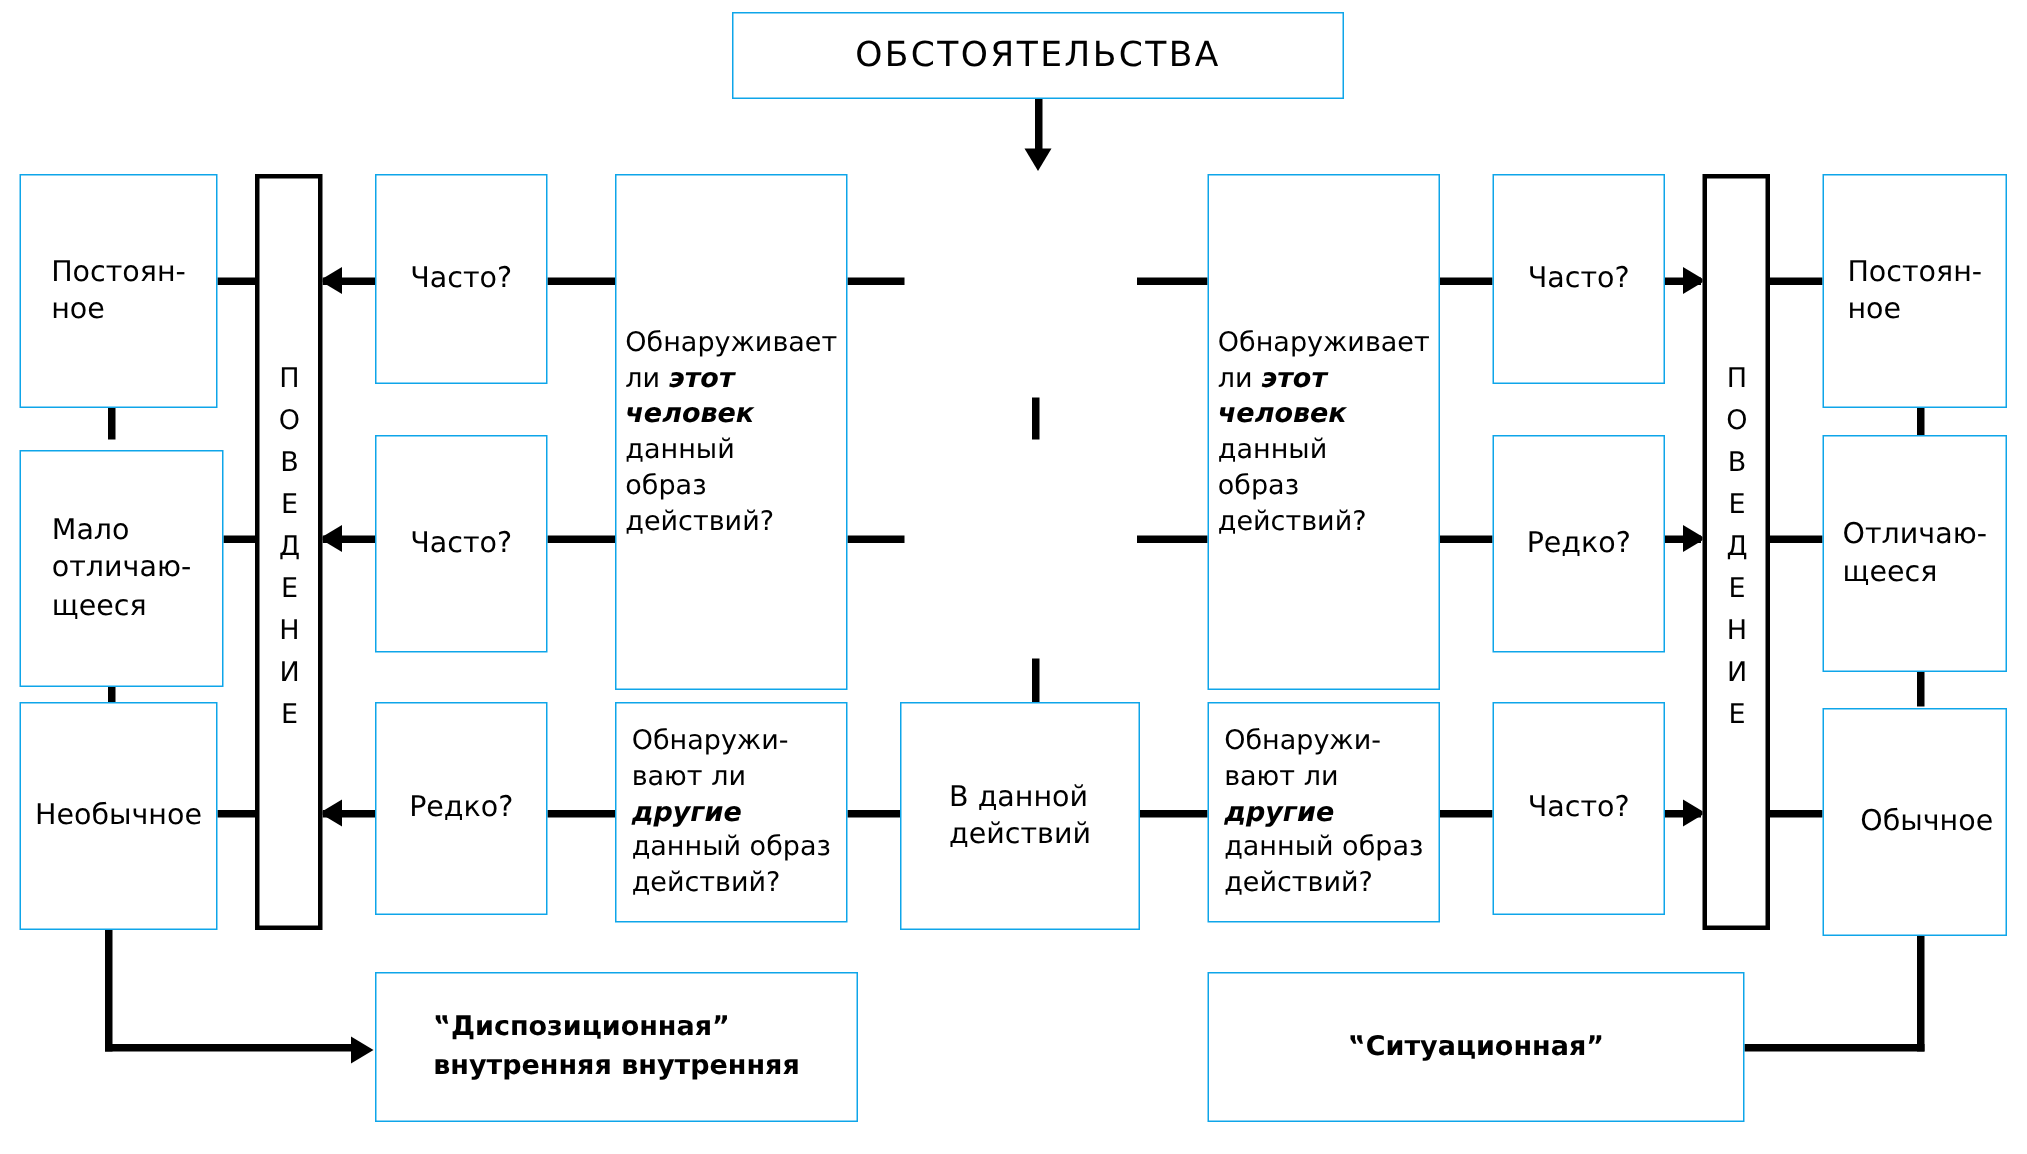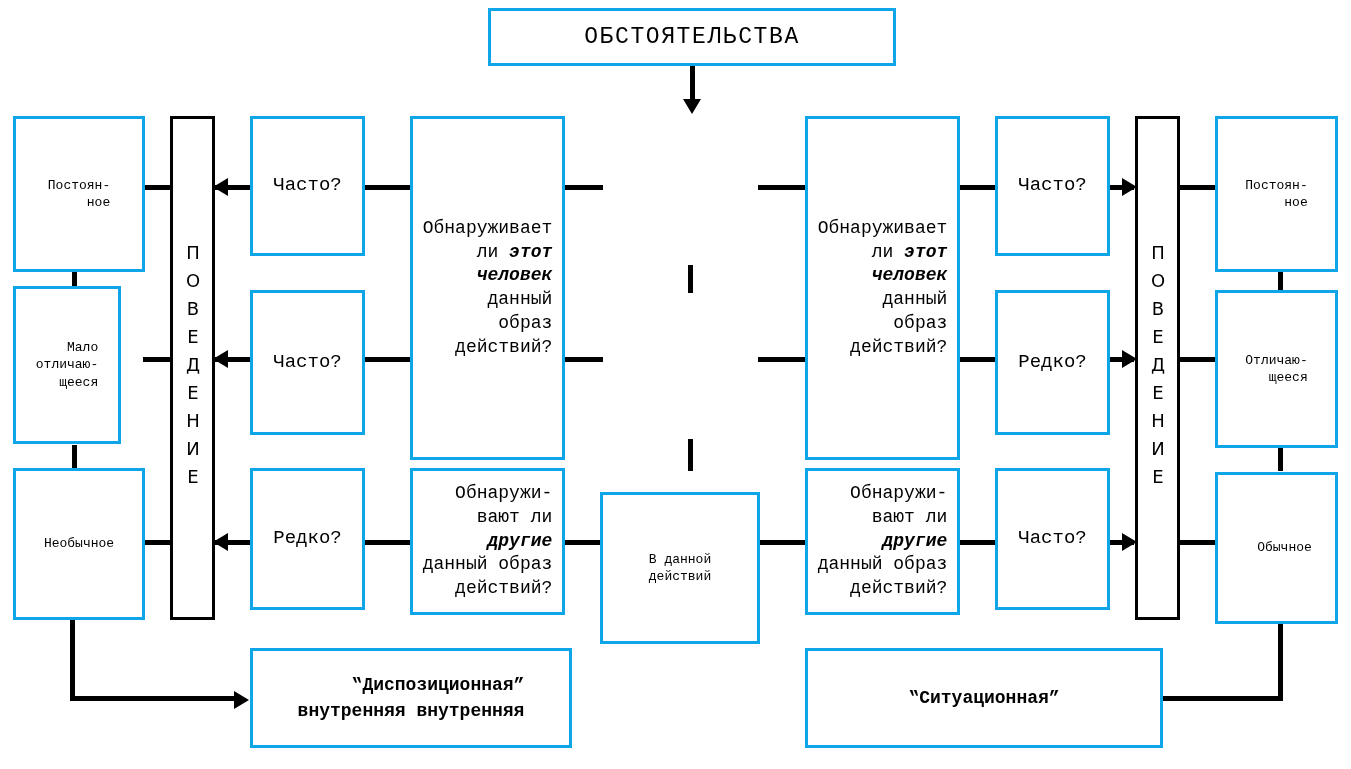--- a/index.html
+++ b/index.html
@@ -2,36 +2,35 @@
 <html><head>
 <meta charset="utf-8">
 <title>Kelley Attribution Diagram</title>
 <style>
   html,body{margin:0;padding:0;background:#ffffff;}
   body{font-family:"DejaVu Sans","Liberation Sans",sans-serif;color:#000;}
   #stage{position:relative;width:1351px;height:769px;background:#fff;overflow:hidden;}
 
   .box{
     position:absolute;
-    border:3px solid #0ea5e9;
+    border:1px solid #0ea5e9;
     background:#fff;
     box-sizing:border-box;
     display:flex;
     align-items:center;
     justify-content:center;
-    text-align:right;
+    text-align:left;
     line-height:1.32;
     z-index:3;
-    font-family:Liberation Mono, monospace;
   }
   .box .txt{display:block;padding:0 4px;}
 
   
   .t-title{font-size:23px;letter-spacing:1.6px;}
-  .t-term{font-size:13px;}
+  .t-term{font-size:19px;}
   .t-q{font-size:19px;}
   .t-ask{font-size:18px;}
   .t-concl{font-size:18px;font-weight:bold;line-height:1.45;}
   .ital{font-style:italic;font-weight:bold;}
 
   
   .vbox{
     position:absolute;border:3px solid #000;background:#fff;box-sizing:border-box;
     display:flex;align-items:center;justify-content:center;z-index:3;
   }
@@ -63,21 +62,21 @@
   </div>
   <div class="v-line" style="left:690px;top:66px;height:36px;"></div>
   <div class="arrow arrow-down" style="left:683px;top:99px;"></div>
 
   <div class="box t-term" style="left:13px;top:116px;width:132px;height:156px;">
     <span class="txt">
       <span>Постоян-</span><br>
       <span>ное</span>
     </span>
   </div>
-  <div class="box t-term" style="left:13px;top:286px;width:108px;height:158px;">
+  <div class="box t-term" style="left:13px;top:300px;width:136px;height:158px;">
     <span class="txt">
       <span>Мало</span><br>
       <span>отличаю-</span><br>
       <span>щееся</span>
     </span>
   </div>
   <div class="box t-term" style="left:13px;top:468px;width:132px;height:152px;">
     <span class="txt">
       <span>Необычное</span>
     </span>
@@ -128,21 +127,21 @@
       <span class="ital">другие</span><br>
       <span>данный образ</span><br>
       <span>действий?</span>
     </span>
   </div>
 
   <div class="h-line" style="left:363px;top:185px;width:50px;"></div>
   <div class="h-line" style="left:363px;top:357px;width:50px;"></div>
   <div class="h-line" style="left:363px;top:540px;width:50px;"></div>
 
-  <div class="box t-term" style="left:600px;top:468px;width:160px;height:152px;margin-top:24px;">
+  <div class="box t-term" style="left:600px;top:468px;width:160px;height:152px;">
     <span class="txt">
       <span>В данной</span><br>
       <span>действий</span>
     </span>
   </div>
 
   <div class="v-line" style="left:688px;top:265px;height:28px;"></div>
   <div class="v-line" style="left:688px;top:439px;height:32px;"></div>
 
   <div class="h-line" style="left:563px;top:185px;width:40px;"></div>

